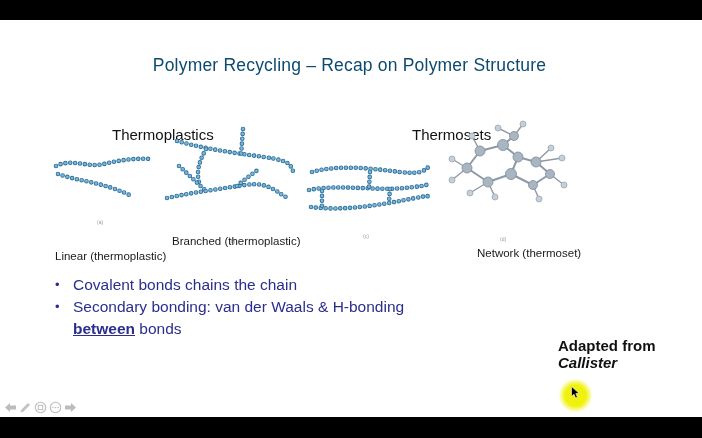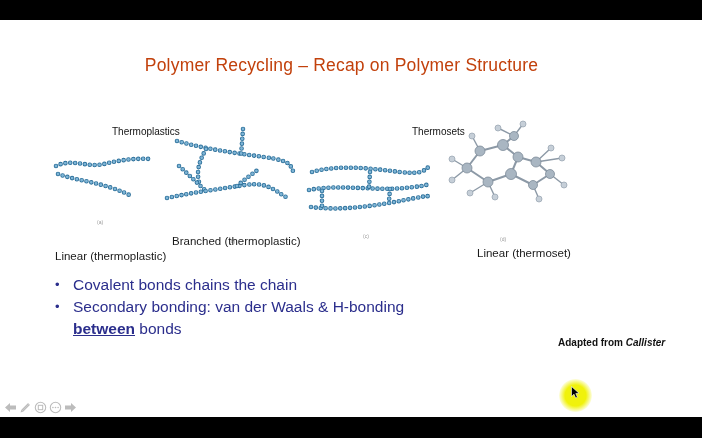--- a/index.html
+++ b/index.html
@@ -5,46 +5,46 @@
   html,body{margin:0;padding:0;}
   body{
     width:702px;height:438px;position:relative;overflow:hidden;
     background:#000;font-family:"Liberation Sans", sans-serif;
   }
   .slide{
     position:absolute;left:0;top:20px;width:702px;height:397px;
     background:#ffffff;
   }
   .slide-title{
-    position:absolute;left:0;top:35px;width:683px;text-align:center;
-    font-size:17.5px;color:#c2410c;letter-spacing:0.2px;
+    position:absolute;left:8px;top:35px;width:683px;text-align:center;
+    font-size:17.5px;color:#0c4a6e;letter-spacing:0.2px;
   }
   .section-header{
-    position:absolute;font-size:10px;color:#111;
+    position:absolute;font-size:15px;color:#111;
   }
   .sec-tp{left:112px;top:106px;}
   .sec-ts{left:412px;top:106px;}
   .diagram-svg{position:absolute;left:0;top:-20px;width:702px;height:438px;pointer-events:none;}
   .bead-outer{fill:none;stroke:var(--bead-stroke,#2a6e99);stroke-width:4.6;stroke-linecap:round;stroke-dasharray:0 4.9;}
   .bead-inner{fill:none;stroke:var(--bead-fill,#7fb5d6);stroke-width:2.9;stroke-linecap:round;stroke-dasharray:0 4.9;}
   .bond{stroke:var(--molecule-edge,#8c99a6);stroke-width:2;}
   .bond-thin{stroke:var(--molecule-edge,#8c99a6);stroke-width:1.4;}
   .atom-big{fill:var(--molecule-node,#a9b6c2);stroke:#7d8b99;stroke-width:0.8;}
   .atom-small{fill:#c6cfd8;stroke:#93a1ad;stroke-width:0.7;}
   .fig-letter{position:absolute;font-size:5px;color:#9a9a9a;}
   .fig-caption{position:absolute;font-size:11.5px;color:#1a1a1a;line-height:13px;}
   .bullets{
     position:absolute;left:55px;top:254px;width:470px;
     color:var(--bullet-text,#2b2e8c);font-size:15.5px;line-height:22px;
   }
   .bullet-row{display:flex;}
   .bullet-dot{width:18px;flex:0 0 18px;font-size:13px;}
   .u{text-decoration:underline;font-weight:bold;}
   .credit{
-    position:absolute;left:558px;top:317px;font-size:10px;font-weight:bold;color:#111;
+    position:absolute;left:558px;top:317px;font-size:15px;font-weight:bold;color:#111;
   }
   .credit i{font-style:italic;}
   .presenter-toolbar{
     position:absolute;left:4px;top:401px;display:flex;gap:2px;align-items:center;z-index:5;
   }
   .pt-icon{width:13px;height:13px;display:block;cursor:pointer;}
   .pt-icon *{stroke:var(--toolbar-icon,#bcbcbc);fill:none;}
   .pt-icon .fill{fill:var(--toolbar-icon,#bcbcbc);stroke:none;}
   .cursor-highlight{
     position:absolute;left:559px;top:379px;width:33px;height:33px;z-index:9;
@@ -167,21 +167,21 @@
     </g>
   </svg>
 
   <div class="fig-letter" style="left:97px;top:199px;">(a)</div>
   <div class="fig-letter" style="left:229px;top:218px;">(b)</div>
   <div class="fig-letter" style="left:363px;top:213px;">(c)</div>
   <div class="fig-letter" style="left:500px;top:216px;">(d)</div>
 
   <div class="fig-caption" style="left:55px;top:206px;margin-top:24px;">Linear (thermoplastic)</div>
   <div class="fig-caption" style="left:172px;top:215px;">Branched (thermoplastic)</div>
-  <div class="fig-caption" style="left:477px;top:227px;">Linear (thermoset)</div>
+  <div class="fig-caption" style="left:477px;top:227px;">Network (thermoset)</div>
 
   <div class="bullets">
     <div class="bullet-row">
       <span class="bullet-dot">•</span>
       <span>Covalent bonds chains the chain</span>
     </div>
     <div class="bullet-row">
       <span class="bullet-dot">•</span>
       <span><span>Secondary bonding: van der Waals &amp; H-bonding</span><br><span class="u">between</span><span> bonds</span></span>
     </div>

